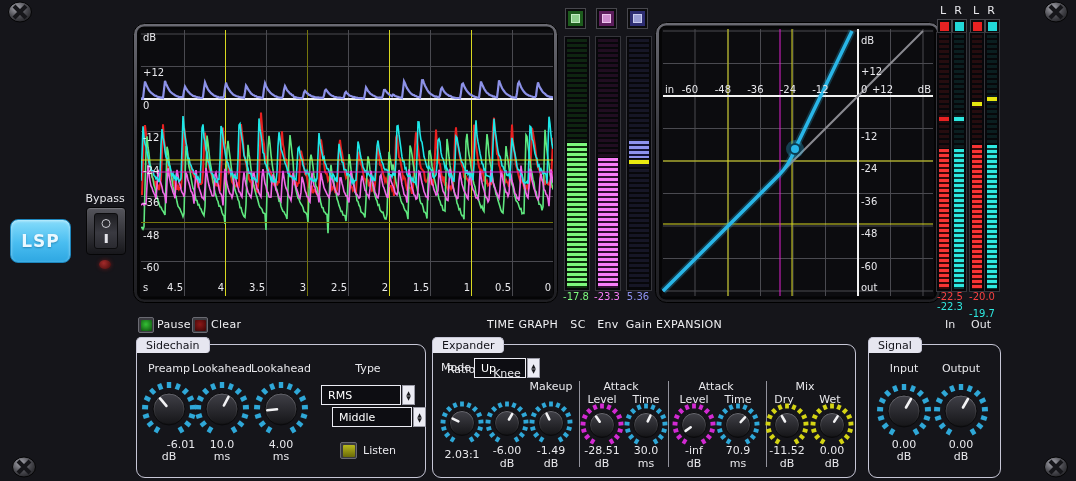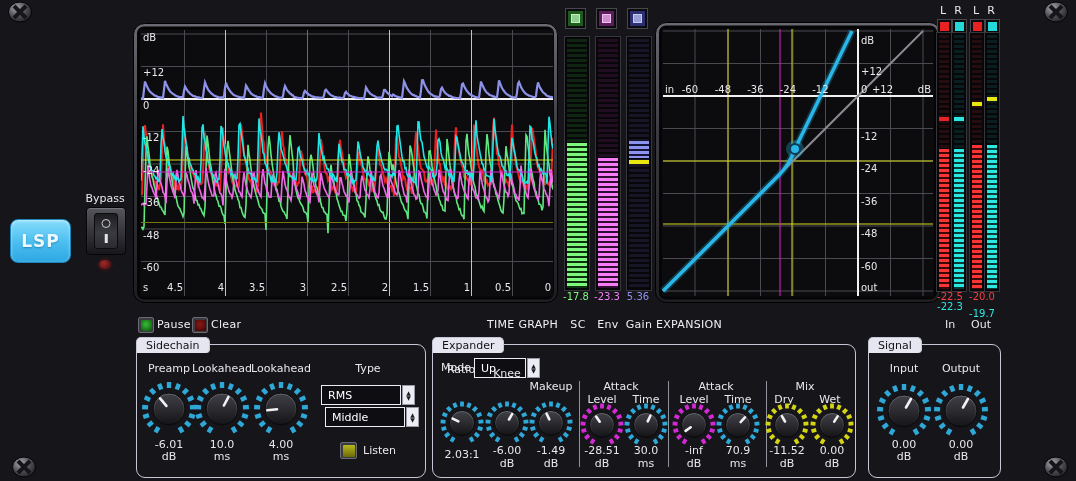--- a/index.html
+++ b/index.html
@@ -370,35 +370,35 @@
           <line x1="43.3" y1="13.6" x2="47.4" y2="9.2" stroke="#2fa8d8" stroke-width="4.4"></line>
           <line x1="47.9" y1="19.9" x2="53.3" y2="17.3" stroke="#2fa8d8" stroke-width="4.4"></line>
           <line x1="49.9" y1="27.4" x2="55.9" y2="27.0" stroke="#2fa8d8" stroke-width="4.4"></line>
           <line x1="49.1" y1="35.2" x2="54.8" y2="37.0" stroke="#2fa8d8" stroke-width="4.4"></line>
           <line x1="45.4" y1="42.1" x2="50.1" y2="45.8" stroke="#2fa8d8" stroke-width="4.4"></line>
           <line x1="39.5" y1="47.2" x2="42.5" y2="52.4" stroke="#2fa8d8" stroke-width="4.4"></line>
     <circle cx="29" cy="29" r="16" fill="url(#knobg)" stroke="#0a0a0c"></circle>
     <circle cx="29" cy="29" r="14.4" fill="url(#knobg2)"></circle>
     <line x1="25.0" y1="29.3" x2="15.3" y2="30.2" stroke="#f2f2f4" stroke-width="2.6" stroke-linecap="round"></line>
         </svg></div>
-    <div class="kv" style="left:32px;top:93px">-6.01</div>
+    <div class="kv" style="left:44px;top:93px">-6.01</div>
     <div class="ku" style="left:32px;top:105px">dB</div>
     <div class="kv" style="left:85px;top:93px">10.0</div>
     <div class="ku" style="left:85px;top:105px">ms</div>
     <div class="kv" style="left:144px;top:93px">4.00</div>
     <div class="ku" style="left:144px;top:105px">ms</div>
     <div class="klabel" style="left:231px;top:17px">Type</div>
     <div class="dd" style="left:184px;top:40px">
       <div class="field" style="width:80px">RMS</div>
       <div class="spin">
           <span>▲</span>
           <span>▼</span>
         </div>
     </div>
-    <div class="dd" style="left:188px;top:62px">
+    <div class="dd" style="left:195px;top:62px">
       <div class="field" style="width:80px">Middle</div>
       <div class="spin">
           <span>▲</span>
           <span>▼</span>
         </div>
     </div>
     <div class="ledbtn" style="left:203px;top:97px;width:15px;height:15px">
         <i style="background:linear-gradient(180deg,#b8b81e,#6a6a08)"></i>
       </div>
     <div class="abs" style="left:226px;top:99px">Listen</div>

